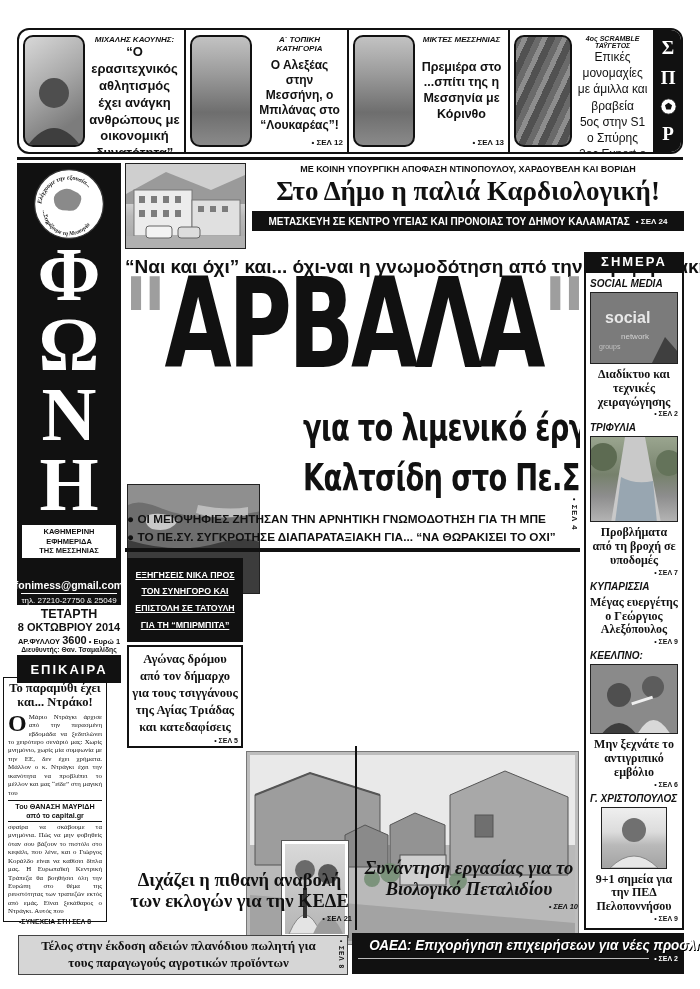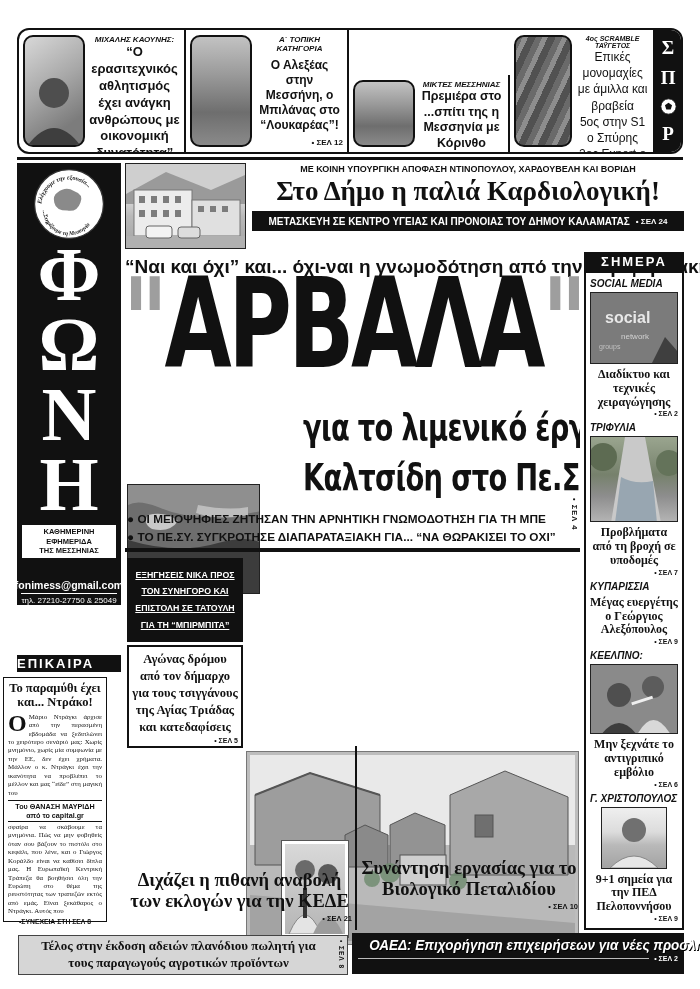--- a/index.html
+++ b/index.html
@@ -50,21 +50,21 @@
       </div>
     </div>
     <div class="topbox" style="width:164px;">
       <div class="photo g2 rounded" style="width:62px;"></div>
       <div class="txt">
         <div class="kicker">Α΄ ΤΟΠΙΚΗ ΚΑΤΗΓΟΡΙΑ</div>
         <div style="font-weight:bold;font-size:12px;line-height:1.25;">Ο Αλεξέας στην Μεσσήνη, ο Μπιλάνας στο “Λουκαρέας”!</div>
         <div class="pageref">• ΣΕΛ 12</div>
       </div>
     </div>
-    <div class="topbox" style="width:162px;margin-top:45px;">
+    <div class="topbox" style="width:162px;">
       <div class="photo g2 rounded" style="width:62px;"></div>
       <div class="txt">
         <div class="kicker">ΜΙΚΤΕΣ ΜΕΣΣΗΝΙΑΣ</div>
         <div style="font-weight:bold;font-size:12.5px;line-height:1.25;">Πρεμιέρα στο ...σπίτι της η Μεσσηνία με Κόρινθο</div>
         <div class="pageref">• ΣΕΛ 13</div>
       </div>
     </div>
     <div class="topbox" style="width:146px;">
       <div class="photo g4 rounded" style="width:58px;"></div>
       <div class="txt">
@@ -113,22 +113,32 @@
       <div>Η</div>
     </div>
     <div style="background:#fff;color:#111;border:1px solid #111;margin-top:4px;padding:2px 3px;text-align:center;font-weight:bold;font-size:7.5px;line-height:1.3;width:88px;">
       <div>ΚΑΘΗΜΕΡΙΝΗ ΕΦΗΜΕΡΙΔΑ</div>
       <div>ΤΗΣ ΜΕΣΣΗΝΙΑΣ</div>
     </div>
     <div style="font-weight:bold;font-size:10.5px;margin-top:20px;">fonimess@gmail.com</div>
     <div style="font-weight:normal;font-size:8px;border-top:1px solid #fff;margin-top:2px;padding-top:2px;">τηλ. 27210-27750 &amp; 25049</div>
   </div>
 
-
-  <div class="abs blackbar" style="left:17px;top:655px;width:104px;height:17px;display:flex;align-items:center;font-weight:bold;font-size:13px;letter-spacing:2px;">
+  <div class="abs" style="left:17px;top:607px;width:104px;text-align:center;">
+    <div style="font-weight:bold;font-size:12.5px;">ΤΕΤΑΡΤΗ</div>
+    <div style="font-weight:bold;font-size:11px;">8 ΟΚΤΩΒΡΙΟΥ 2014</div>
+    <div style="font-size:7.5px;font-weight:bold;margin-top:1px;">
+      <span>ΑΡ.ΦΥΛΛΟΥ</span>
+      <span style="font-size:11px;">3600</span>
+      <span>• Ευρώ 1</span>
+    </div>
+    <div style="font-size:6.8px;font-weight:bold;">Διευθυντής: Θαν. Τσαμαλίδης</div>
+  </div>
+
+  <div class="abs blackbar" style="left:17px;top:655px;width:104px;height:28px;display:flex;align-items:center;justify-content:center;font-weight:bold;font-size:13px;letter-spacing:2px;">
     <span>ΕΠΙΚΑΙΡΑ</span>
   </div>
   <div class="abs" style="left:3px;top:677px;width:104px;height:245px;border:1px solid #111;box-sizing:border-box;padding:3px 4px;">
     <div class="serif" style="font-weight:bold;font-size:12.5px;text-align:center;line-height:1.15;">Το παραμύθι έχει και... Ντράκο!</div>
     <div class="serif" style="font-size:6.9px;text-align:justify;line-height:1.22;margin-top:3px;">
       <span class="serif" style="float:left;font-size:24px;font-weight:bold;line-height:0.8;margin:1px 2px 0 0;">Ο</span><span>Μάριο Ντράγκι άρχισε από την περασμένη εβδομάδα να ξεδιπλώνει το χειρότερο σενάριό μας: Χωρίς μνημόνιο, χωρίς μία συμφωνία με την ΕΕ, δεν έχει χρήματα. Μάλλον ο κ. Ντράγκι έχει την ικανότητα να προβλέπει το μέλλον και μας “είδε” στη μαγική του</span>
     </div>
     <div style="font-weight:bold;font-size:7.2px;text-align:center;border-top:1px solid #111;border-bottom:1px solid #111;margin:3px 0 1px 0;padding:1px 0;">
       <div>Του ΘΑΝΑΣΗ ΜΑΥΡΙΔΗ</div>
       <div>από το capital.gr</div>
@@ -244,21 +254,21 @@
     </div>
   </div>
 
   <div class="abs" style="left:127px;top:870px;width:225px;">
     <div class="serif" style="font-weight:bold;font-size:18.5px;text-align:center;line-height:1.15;">Διχάζει η πιθανή αναβολή των εκλογών για την ΚΕΔΕ</div>
     <div style="font-weight:bold;font-size:7.5px;text-align:right;margin-top:1px;">• ΣΕΛ 21</div>
   </div>
 
   <div class="abs" style="left:355px;top:746px;width:2px;height:184px;background:#111;"></div>
 
-  <div class="abs" style="left:360px;top:858px;width:218px;">
+  <div class="abs" style="left:360px;top:858px;width:218px;font-style:italic;">
     <div class="serif" style="font-weight:bold;font-size:18.5px;text-align:center;line-height:1.15;">Συνάντηση εργασίας για το Βιολογικό Πεταλιδίου</div>
     <div style="font-weight:bold;font-size:7.5px;text-align:right;margin-top:1px;">• ΣΕΛ 10</div>
   </div>
 
   <div class="abs" style="left:18px;top:935px;width:330px;height:40px;background:#d6d6d6;border:1px solid #444;box-sizing:border-box;display:flex;align-items:center;">
     <div class="serif" style="flex:1;font-weight:bold;font-size:13px;text-align:center;line-height:1.3;padding:0 10px;">Τέλος στην έκδοση αδειών πλανόδιου πωλητή για τους παραγωγούς αγροτικών προϊόντων</div>
     <div class="vtext" style="font-size:6.5px;margin-right:2px;">• ΣΕΛ 8</div>
   </div>
 
   <div class="abs blackbar" style="left:352px;top:933px;width:332px;height:41px;box-sizing:border-box;padding:4px 6px 2px 6px;">

